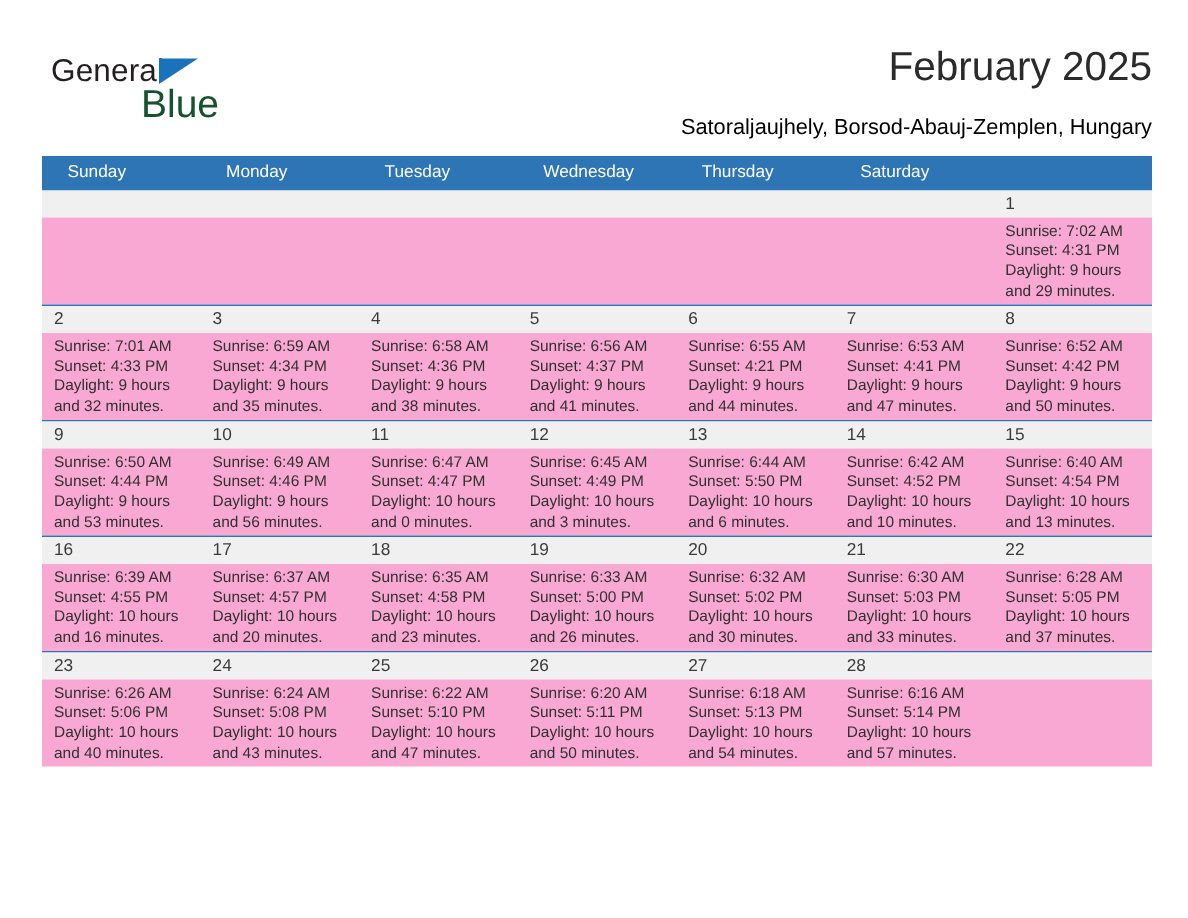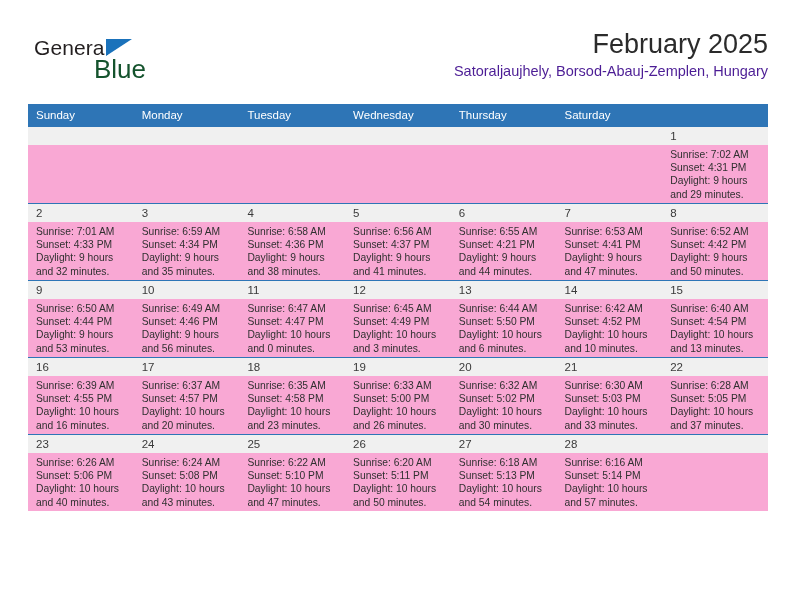--- a/index.html
+++ b/index.html
@@ -74,23 +74,23 @@
   }
   .cal-title {
     font-size: 27px;
     color: #2b2b2b;
     line-height: 33px;
     font-weight: normal;
     white-space: nowrap;
   }
   .cal-subtitle {
     font-size: 14.5px;
-    color: #4c1d95;
+    color: #000000;
     line-height: 20px;
-    margin-top: 0;
+    margin-top: 14px;
     white-space: nowrap;
   }
 
   
   .calendar {
     position: absolute;
     left: 28px;
     top: 104px;
     width: 740px;
   }
@@ -99,21 +99,21 @@
     width: 740px;
     height: 22px;
     background: #2e75b6;
   }
   .dow-cell {
     width: 105.714px;
     height: 22px;
     color: #ffffff;
     font-size: 11.5px;
     line-height: 22px;
-    padding-left: 8px;
+    padding-left: 17px;
     white-space: nowrap;
     overflow: hidden;
   }
 
   .week {
     width: 740px;
     border-top: 1.4px solid #2e75b6;
   }
   .week:first-of-type { border-top: none; }
 

